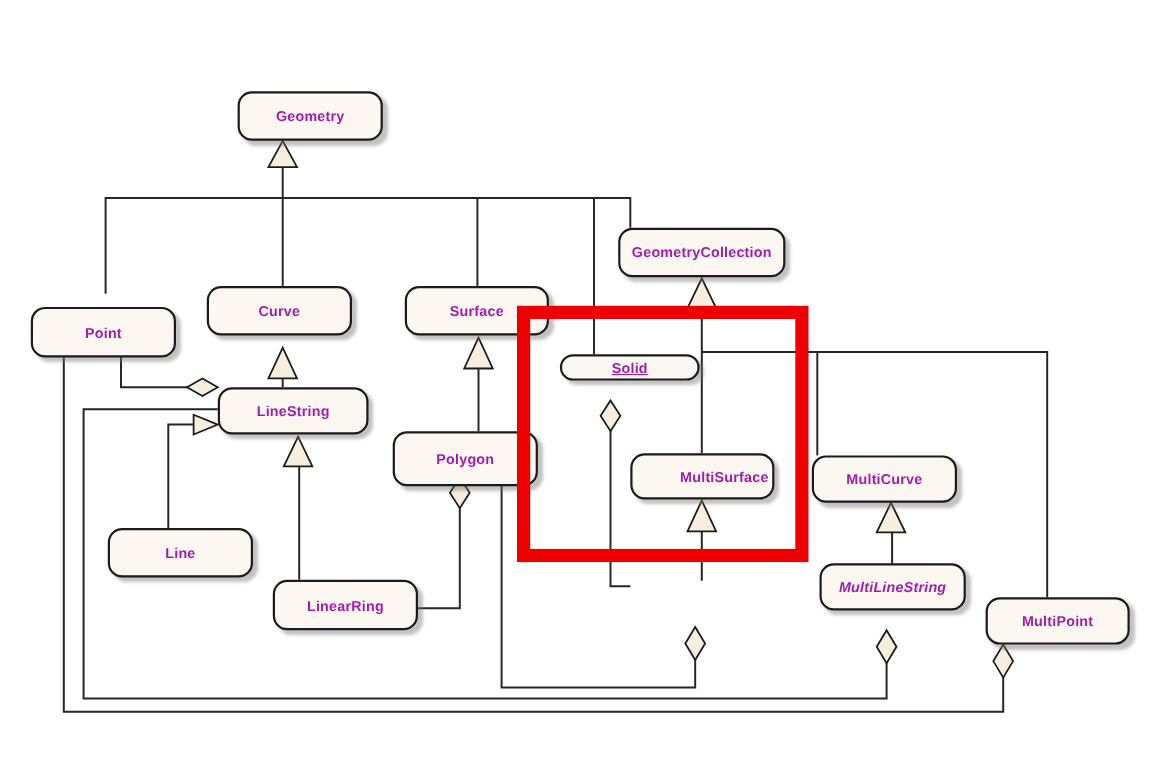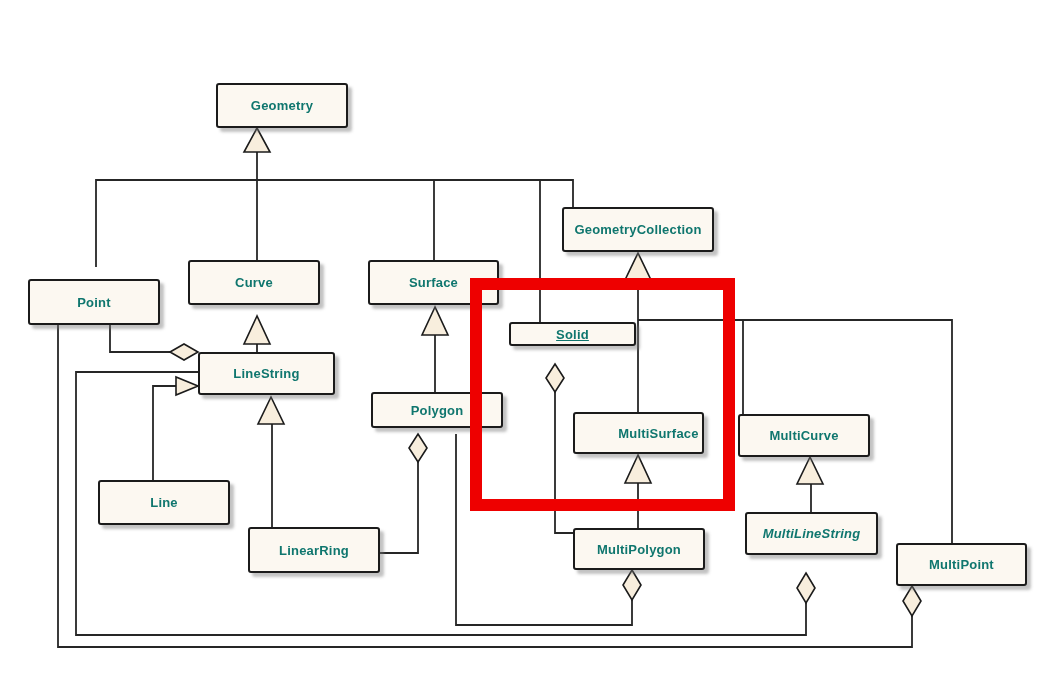--- a/index.html
+++ b/index.html
@@ -9,33 +9,33 @@
     background:#ffffff;
     font-family:"Liberation Sans",sans-serif;
     overflow:hidden;
   }
   svg.wires{position:absolute;left:0;top:0;z-index:1;}
   .wire{fill:none;stroke:#262626;stroke-width:1.8px;}
   .marker{fill:#f8eedd;stroke:#1b1b1b;stroke-width:1.6px;}
   .node{
     position:absolute;z-index:10;box-sizing:border-box;
     display:flex;align-items:center;justify-content:center;
-    background:#fcf8f1;border:2px solid #1b1b1b;border-radius:3px;
+    background:#fcf8f1;border:2px solid #1b1b1b;border-radius:13px;
     box-shadow:4px 4px 3px rgba(120,120,120,0.45);
-    font-weight:bold;font-size:13px;letter-spacing:0.2px;color:#0f766e;
+    font-weight:bold;font-size:13px;letter-spacing:0.2px;color:#a21caf;
     white-space:nowrap;
   }
   .n-geometry{left:216px;top:83px;width:132px;height:45px;}
   .n-geometrycollection{left:562px;top:207px;width:152px;height:45px;}
   .n-point{left:28px;top:279px;width:132px;height:46px;}
   .n-curve{left:188px;top:260px;width:132px;height:45px;}
   .n-surface{left:368px;top:260px;width:131px;height:45px;}
   .n-solid{left:509px;top:322px;width:127px;height:24px;text-decoration:underline;}
   .n-linestring{left:198px;top:352px;width:137px;height:43px;}
-  .n-polygon{left:371px;top:392px;width:132px;height:36px;}
+  .n-polygon{left:357px;top:392px;width:132px;height:50px;}
   .n-multisurface{left:573px;top:412px;width:131px;height:42px;padding-left:40px;}
   .n-multicurve{left:738px;top:414px;width:132px;height:43px;}
   .n-line{left:98px;top:480px;width:132px;height:45px;}
   .n-linearring{left:248px;top:527px;width:132px;height:46px;}
   .n-multipolygon{left:573px;top:528px;width:132px;height:42px;}
   .n-multilinestring{left:745px;top:512px;width:133px;height:43px;font-style:italic;}
   .n-multipoint{left:896px;top:543px;width:131px;height:43px;text-align:right;}
   .highlight{
     position:absolute;z-index:30;box-sizing:border-box;
     left:470px;top:278px;width:265px;height:233px;
@@ -92,19 +92,18 @@
   <div class="node n-point">Point</div>
   <div class="node n-curve">Curve</div>
   <div class="node n-surface">Surface</div>
   <div class="node n-solid">Solid</div>
   <div class="node n-linestring">LineString</div>
   <div class="node n-polygon">Polygon</div>
   <div class="node n-multisurface">MultiSurface</div>
   <div class="node n-multicurve">MultiCurve</div>
   <div class="node n-line">Line</div>
   <div class="node n-linearring">LinearRing</div>
-  <div class="node n-multipolygon">MultiPolygon</div>
   <div class="node n-multilinestring">MultiLineString</div>
   <div class="node n-multipoint">MultiPoint</div>
 
   <div class="highlight"></div>
 
 </div>
 
 </body></html>

